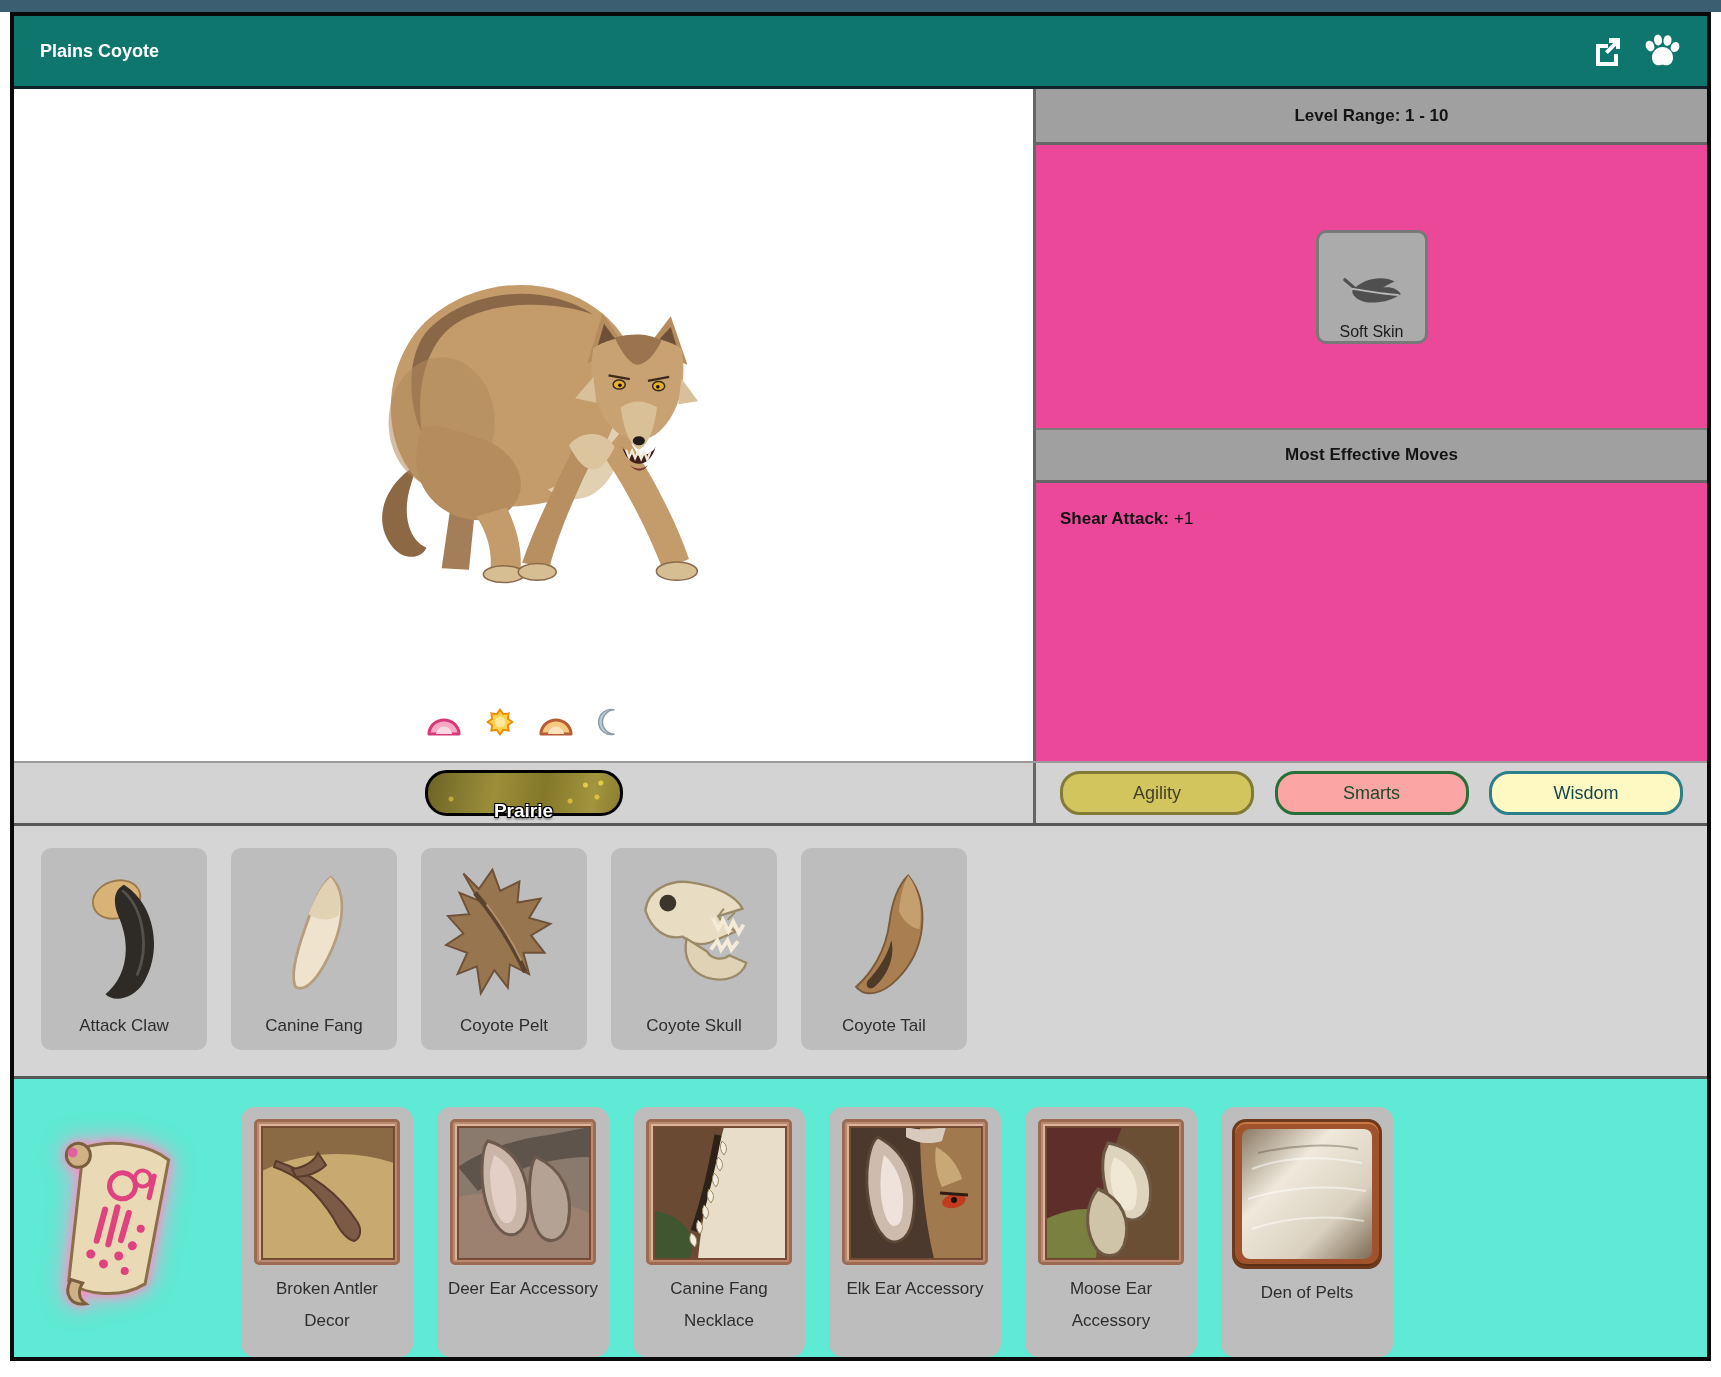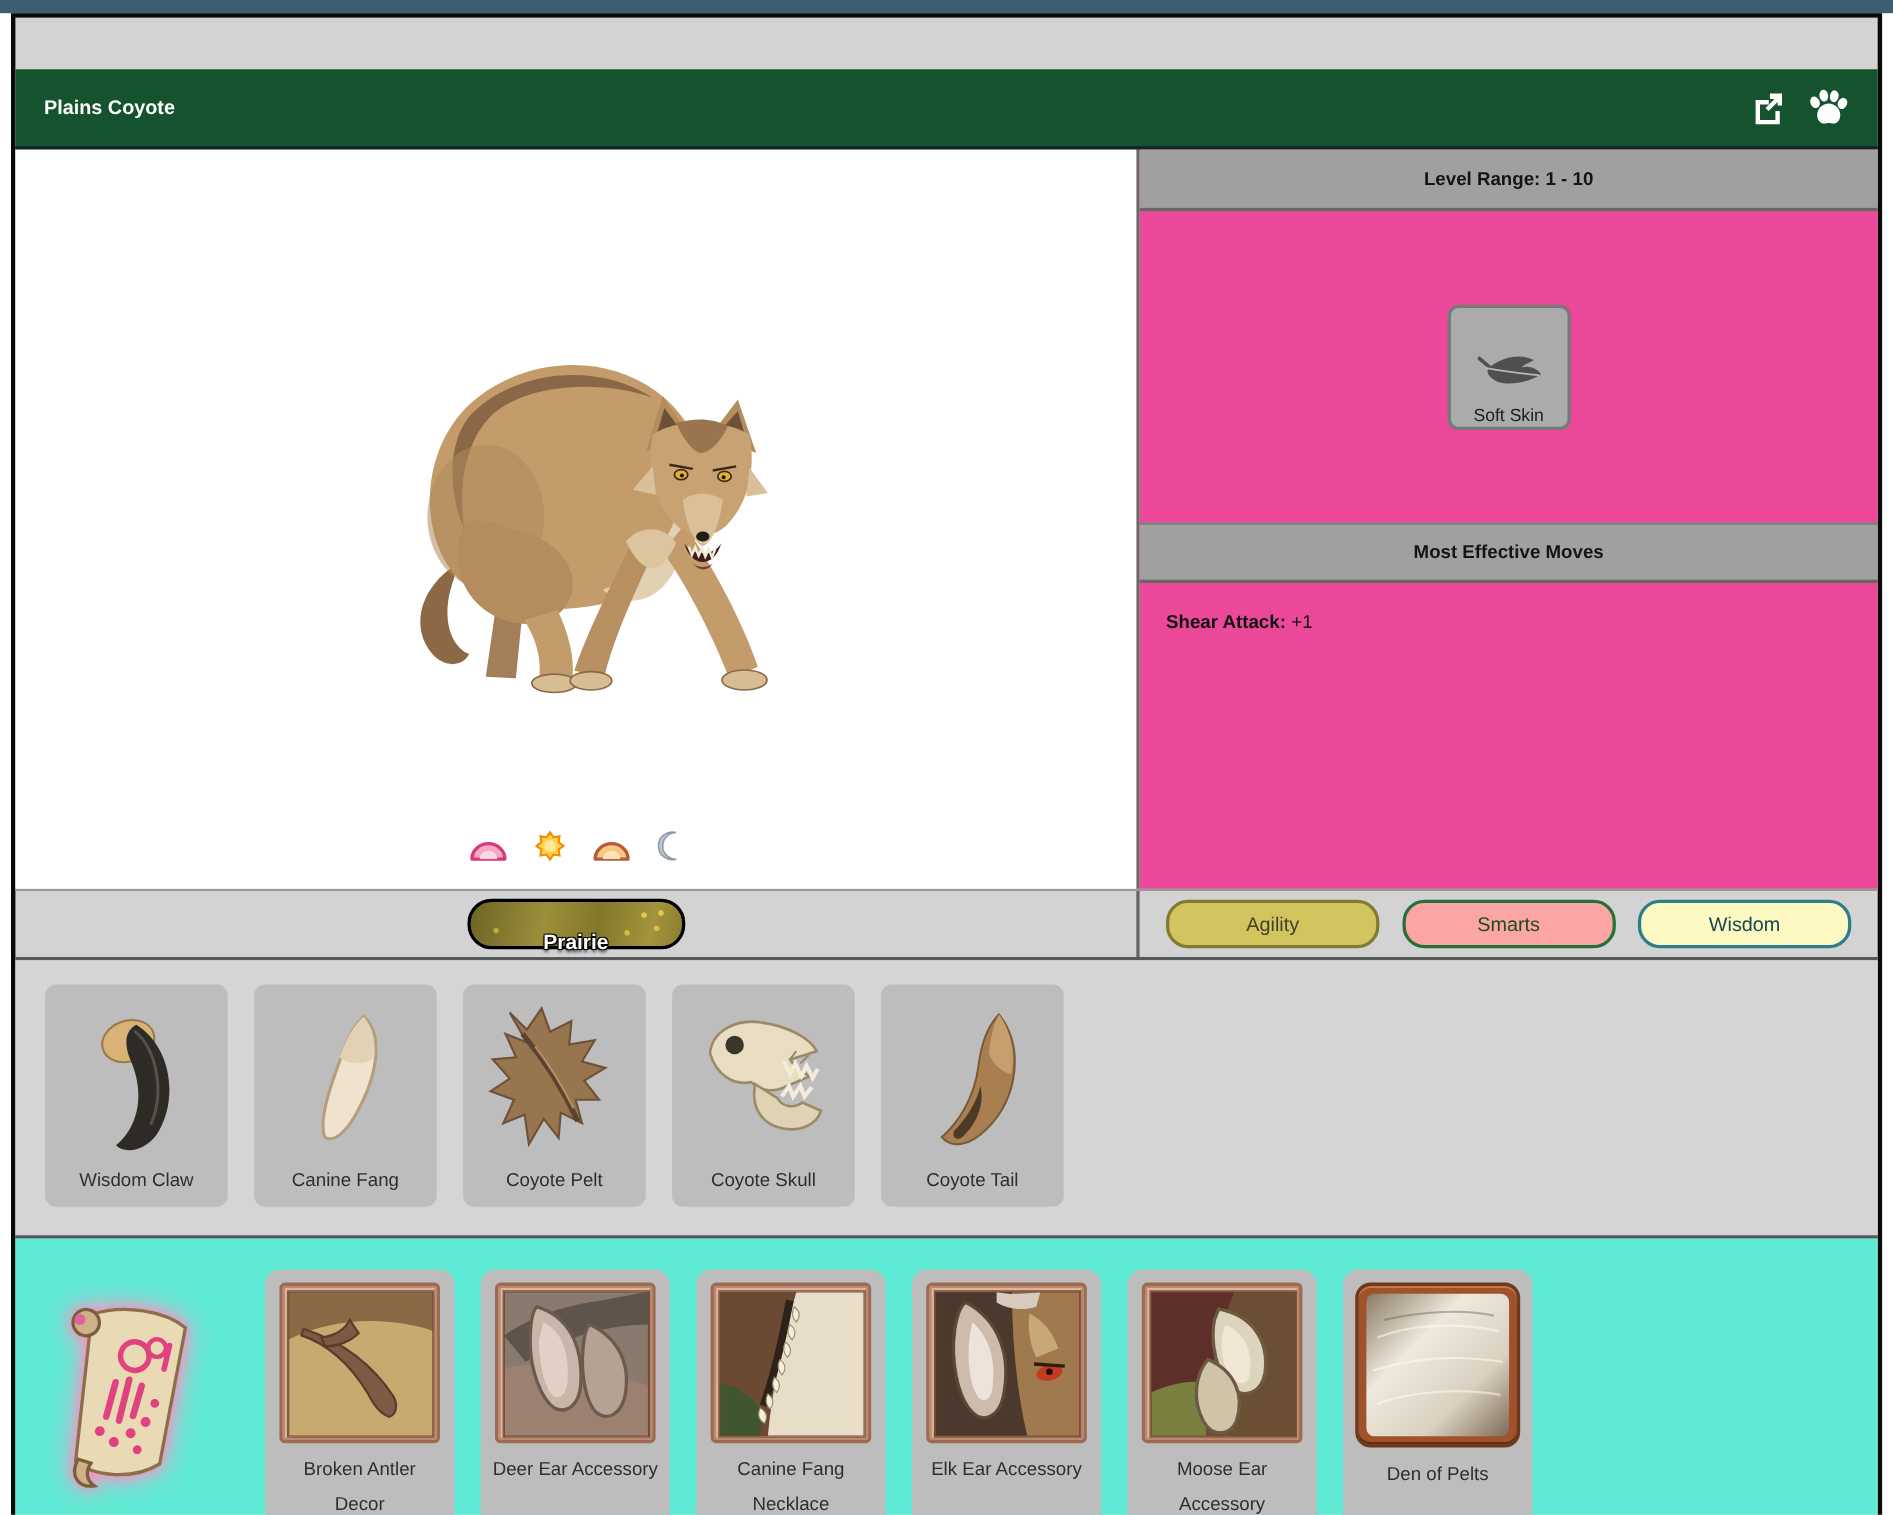--- a/index.html
+++ b/index.html
@@ -1,20 +1,20 @@
 <!DOCTYPE html>
 <html><head>
 <meta charset="utf-8">
 <style>
   html,body{margin:0;padding:0;background:#ffffff;width:1721px;height:1377px;
     font-family:"Liberation Sans", sans-serif; -webkit-font-smoothing:antialiased;}
   .top-strip{height:12px;background:#3b5f70;width:100%;}
   .widget{margin:0 10px;border:4px solid #0a0a0a;background:#d3d3d3;display:flex;flex-direction:column;}
   
-  .hdr{height:70px;background:#14532d;border-bottom:3px solid #10222b;display:flex;align-items:center;padding:0 26px;margin-top:47px;}
+  .hdr{height:70px;background:#0f766e;border-bottom:3px solid #10222b;display:flex;align-items:center;padding:0 26px;}
   .hdr-title{color:#fff;font-weight:bold;font-size:18px;flex:1;}
   .hdr-icons{display:flex;align-items:center;gap:20px;}
   .hdr-icons svg{display:block;cursor:pointer;}
   
   .main{display:flex;height:672px;}
   .left-panel{width:1019px;background:#ffffff;position:relative;}
   .v-div{width:3px;background:#666;}
   .right-panel{flex:1;display:flex;flex-direction:column;background:#ec4899;}
   .sec-hdr{background:#a0a0a0;color:#141414;font-weight:bold;font-size:17px;
     text-align:center;height:53px;line-height:53px;border-bottom:3px solid #666;}
@@ -233,21 +233,21 @@
   <div class="drops">
 
     <div class="drop-card">
       <div class="img">
         <svg width="130" height="140" viewBox="0 0 140 150">
           <ellipse cx="62" cy="40" rx="26" ry="20" transform="rotate(-18 62 40)" fill="#d9b277" stroke="#9a7a4a" stroke-width="2"></ellipse>
           <path d="M70,24 C102,44 112,92 92,128 C82,146 60,152 50,142 C70,126 80,94 64,58 C57,41 60,29 70,24 Z" fill="#2e2a26"></path>
           <path d="M68,30 C90,48 98,90 84,122" stroke="#54504a" stroke-width="3" fill="none"></path>
         </svg>
       </div>
-      <div class="lbl">Wisdom Claw</div>
+      <div class="lbl">Attack Claw</div>
     </div>
 
     <div class="drop-card">
       <div class="img">
         <svg width="130" height="140" viewBox="0 0 140 150">
           <path d="M88,16 C106,32 104,70 80,112 C71,128 59,140 50,134 C45,123 50,100 60,72 C69,46 76,26 88,16 Z" fill="#efe3cd" stroke="#b59d7e" stroke-width="3"></path>
           <path d="M88,16 C98,28 100,44 96,58 C84,64 72,62 64,56 C71,38 78,24 88,16 Z" fill="#e2d2b4"></path>
         </svg>
       </div>
       <div class="lbl">Canine Fang</div>

